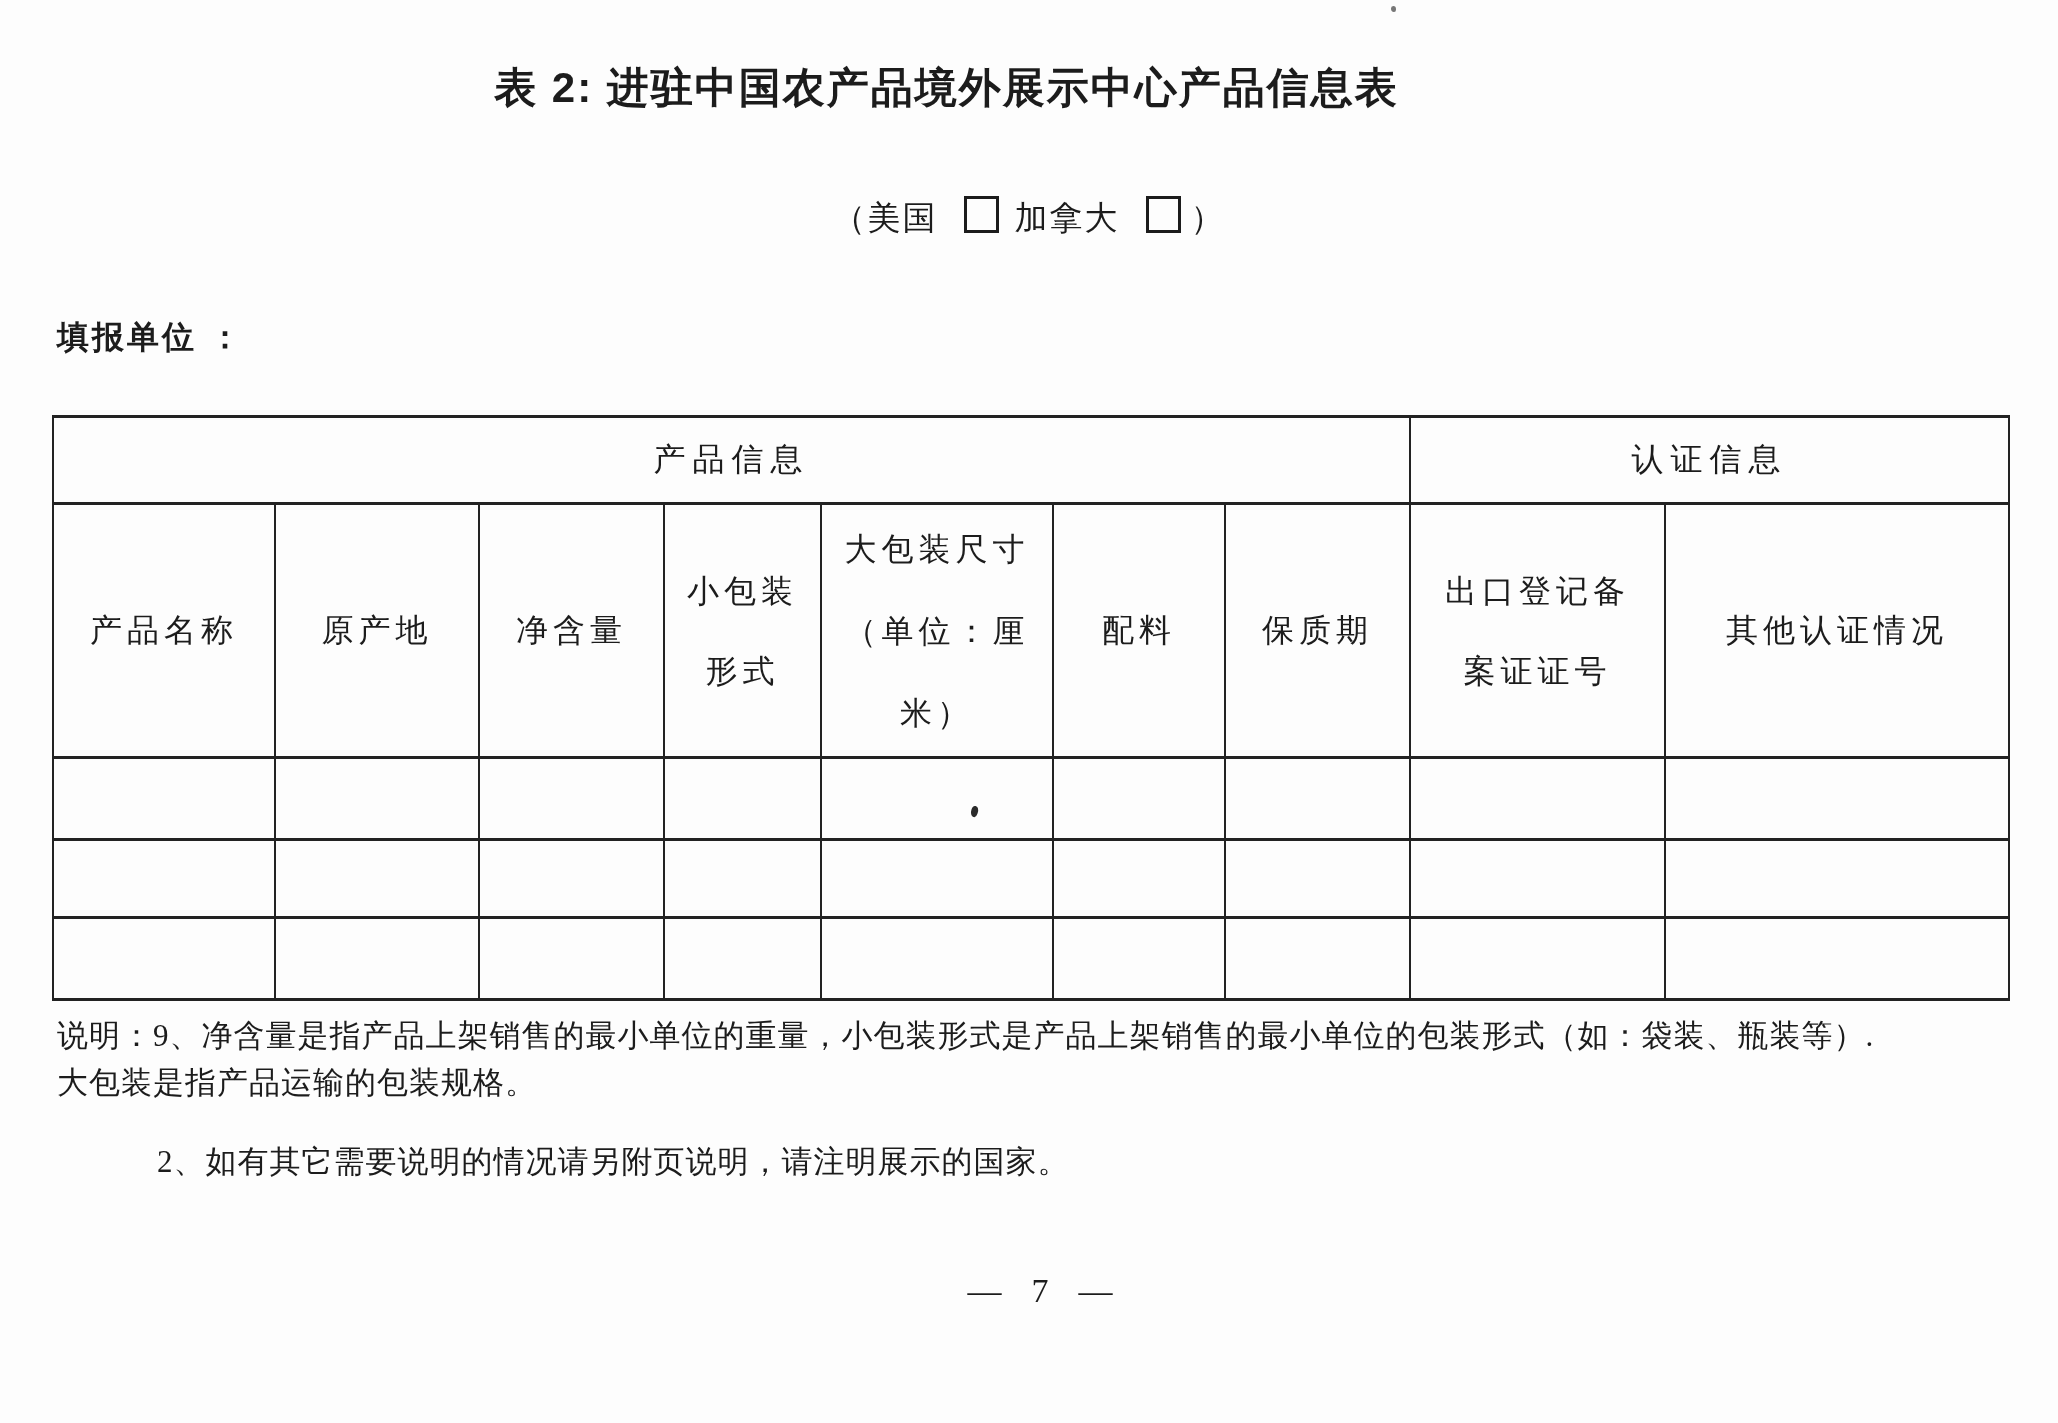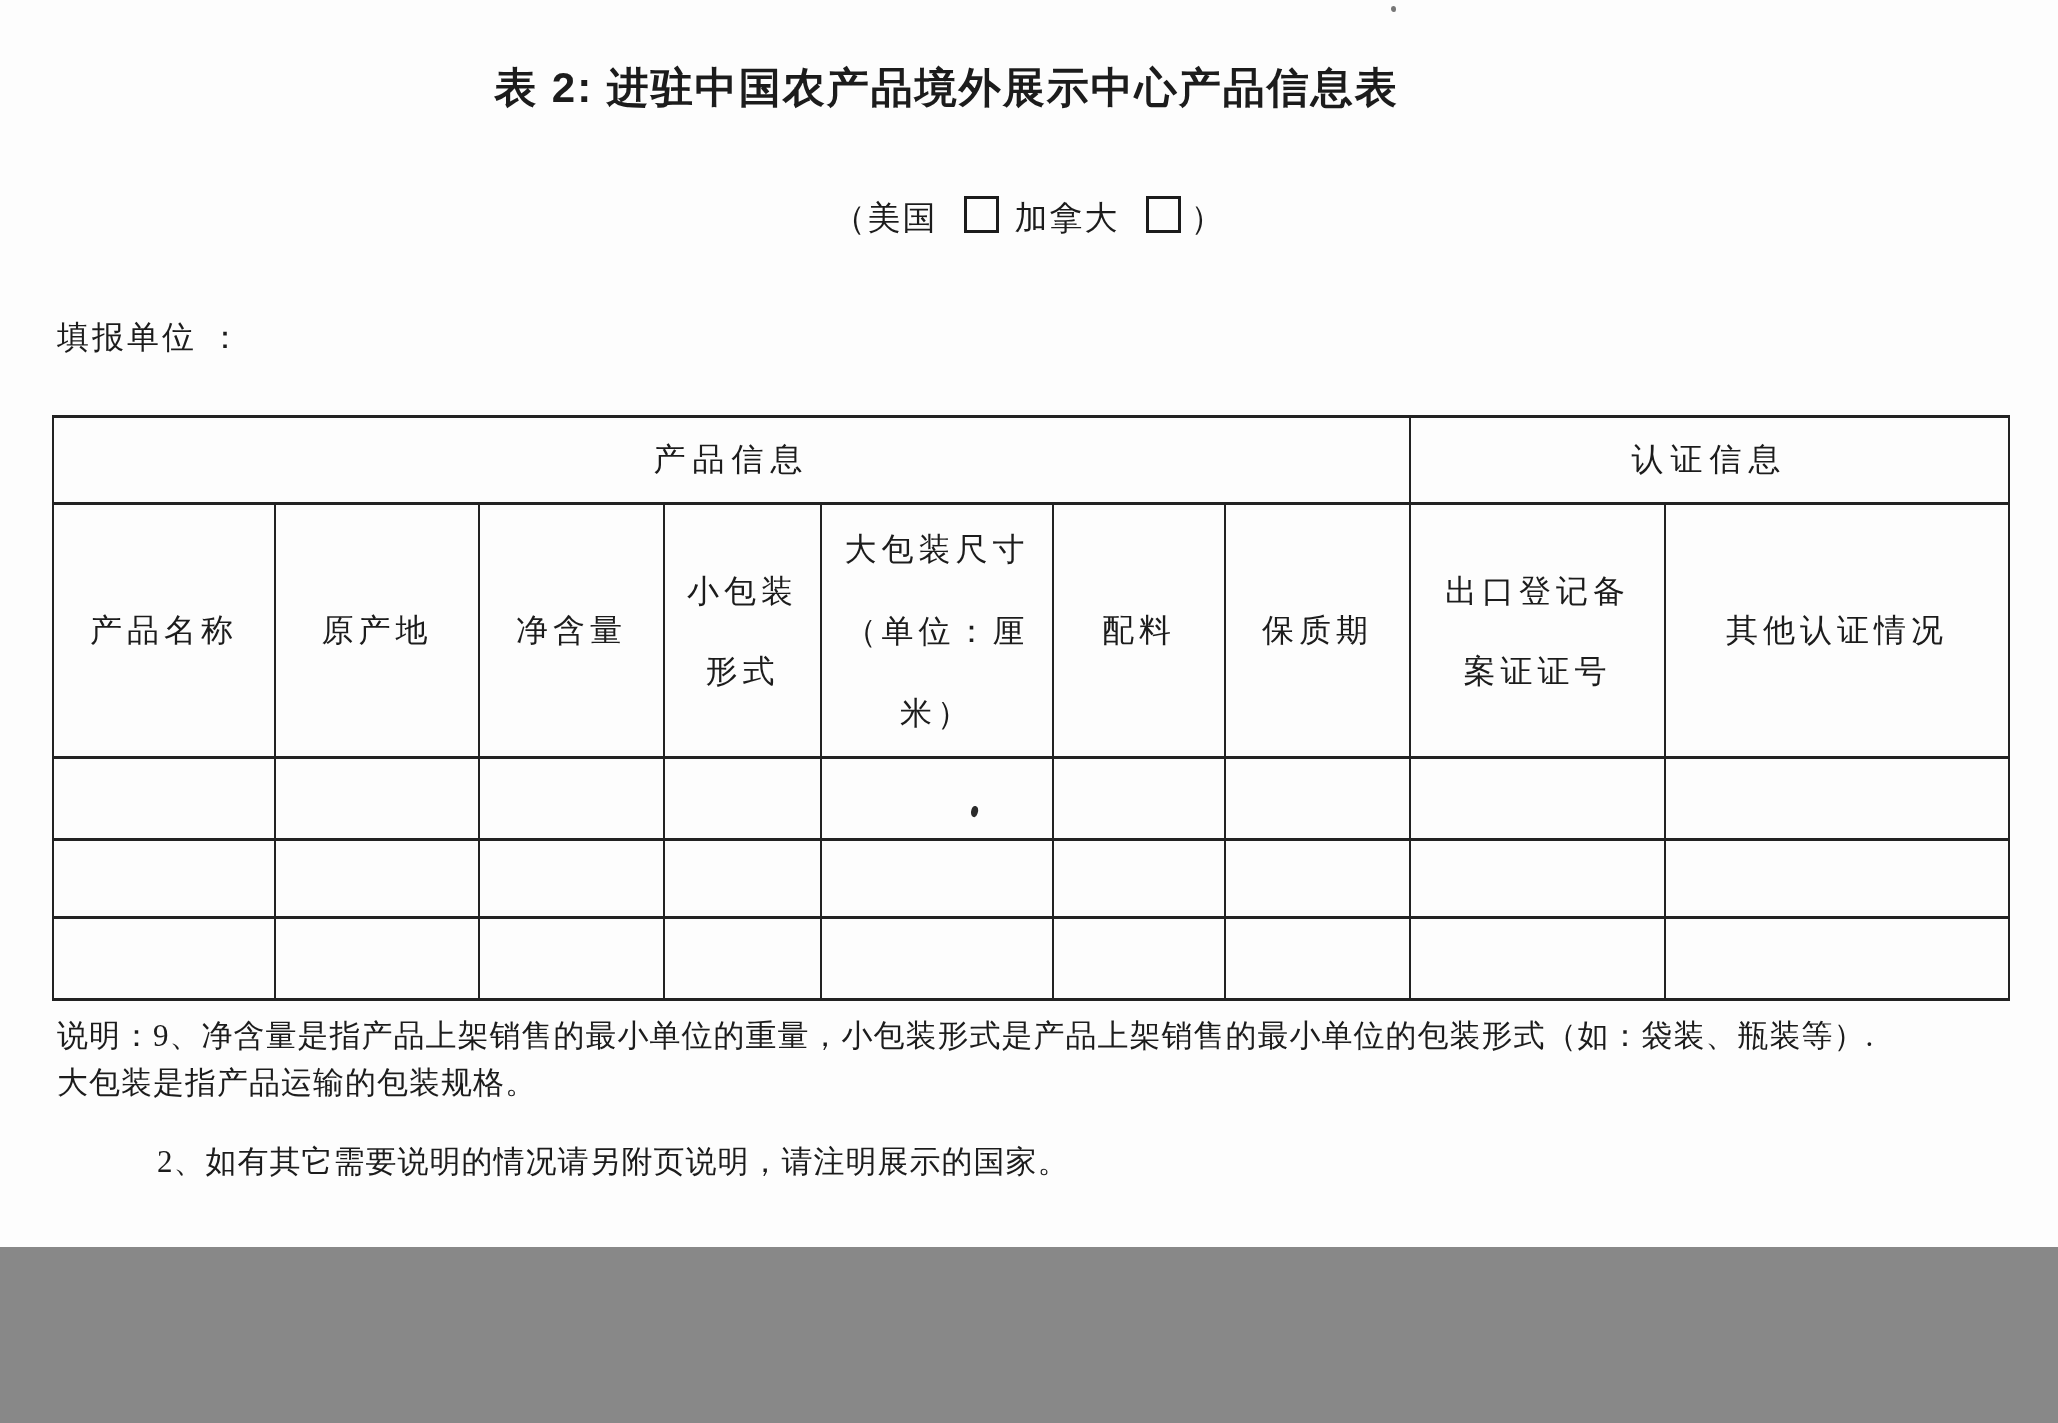--- a/index.html
+++ b/index.html
@@ -1,18 +1,18 @@
 <!DOCTYPE html>
 <html><head>
 <meta charset="utf-8">
 <style>
   html,body{margin:0;padding:0;background:#888;}
   .page{
     position:relative;
-    width:2058px;height:1247px;
+    width:2058px;height:1423px;
     background:#fdfdfd;
     font-family:"Liberation Serif","DejaVu Serif",serif;
     color:#1c1c1c;
     overflow:hidden;
   }
   
   .title-wrap{
     position:absolute;top:60px;left:0;width:1893px;
     text-align:center;
   }
@@ -28,21 +28,21 @@
   .cbx{
     display:inline-block;width:29px;height:31px;
     border:3px solid #1c1c1c;background:transparent;
     vertical-align:-4px;margin:0 16px 0 26px;
   }
   .cbx.last{margin-right:10px;}
   
   .reporting{
     position:absolute;left:57px;top:316px;
     font-family:"Liberation Sans","DejaVu Sans",sans-serif;
-    font-size:32px;font-weight:400;letter-spacing:3px;
+    font-size:32px;font-weight:700;letter-spacing:3px;
   }
   
   .form-table{
     position:absolute;left:52px;top:415px;
     border-collapse:collapse;table-layout:fixed;
     width:1956px;
   }
   .form-table th,.form-table td{
     border-left:2px solid #222;border-right:2px solid #222;
     border-top:3px solid #222;border-bottom:3px solid #222;

